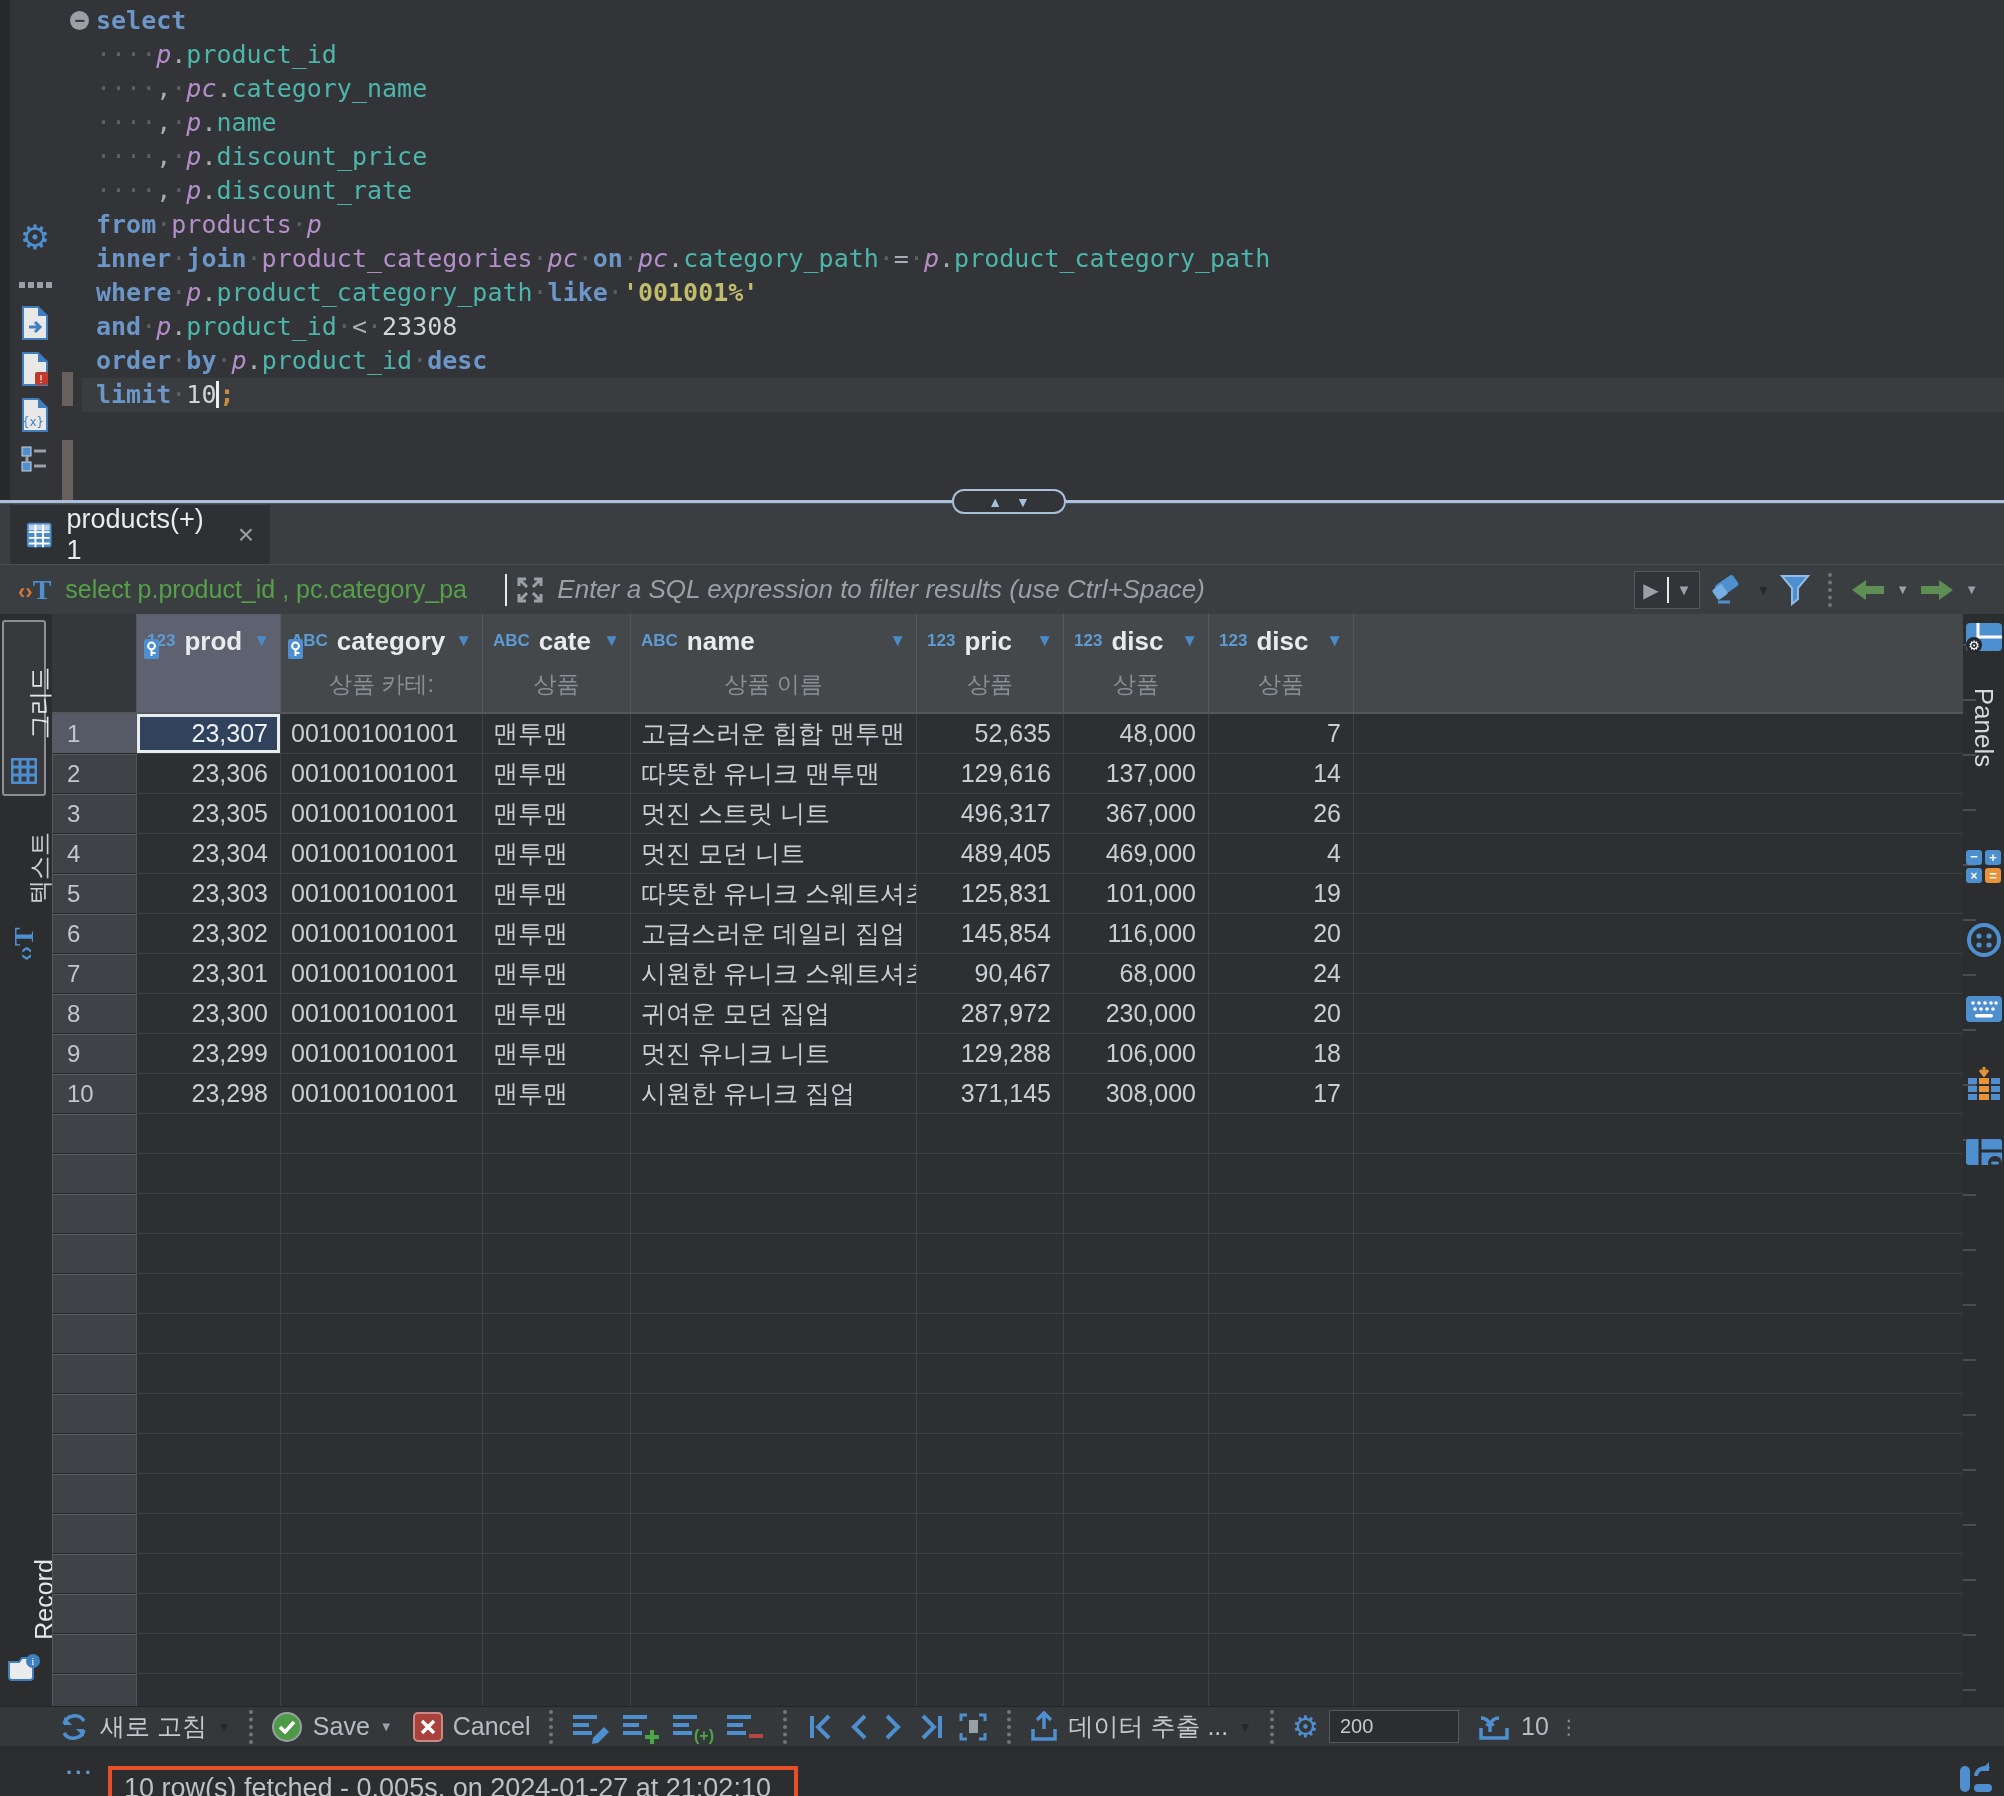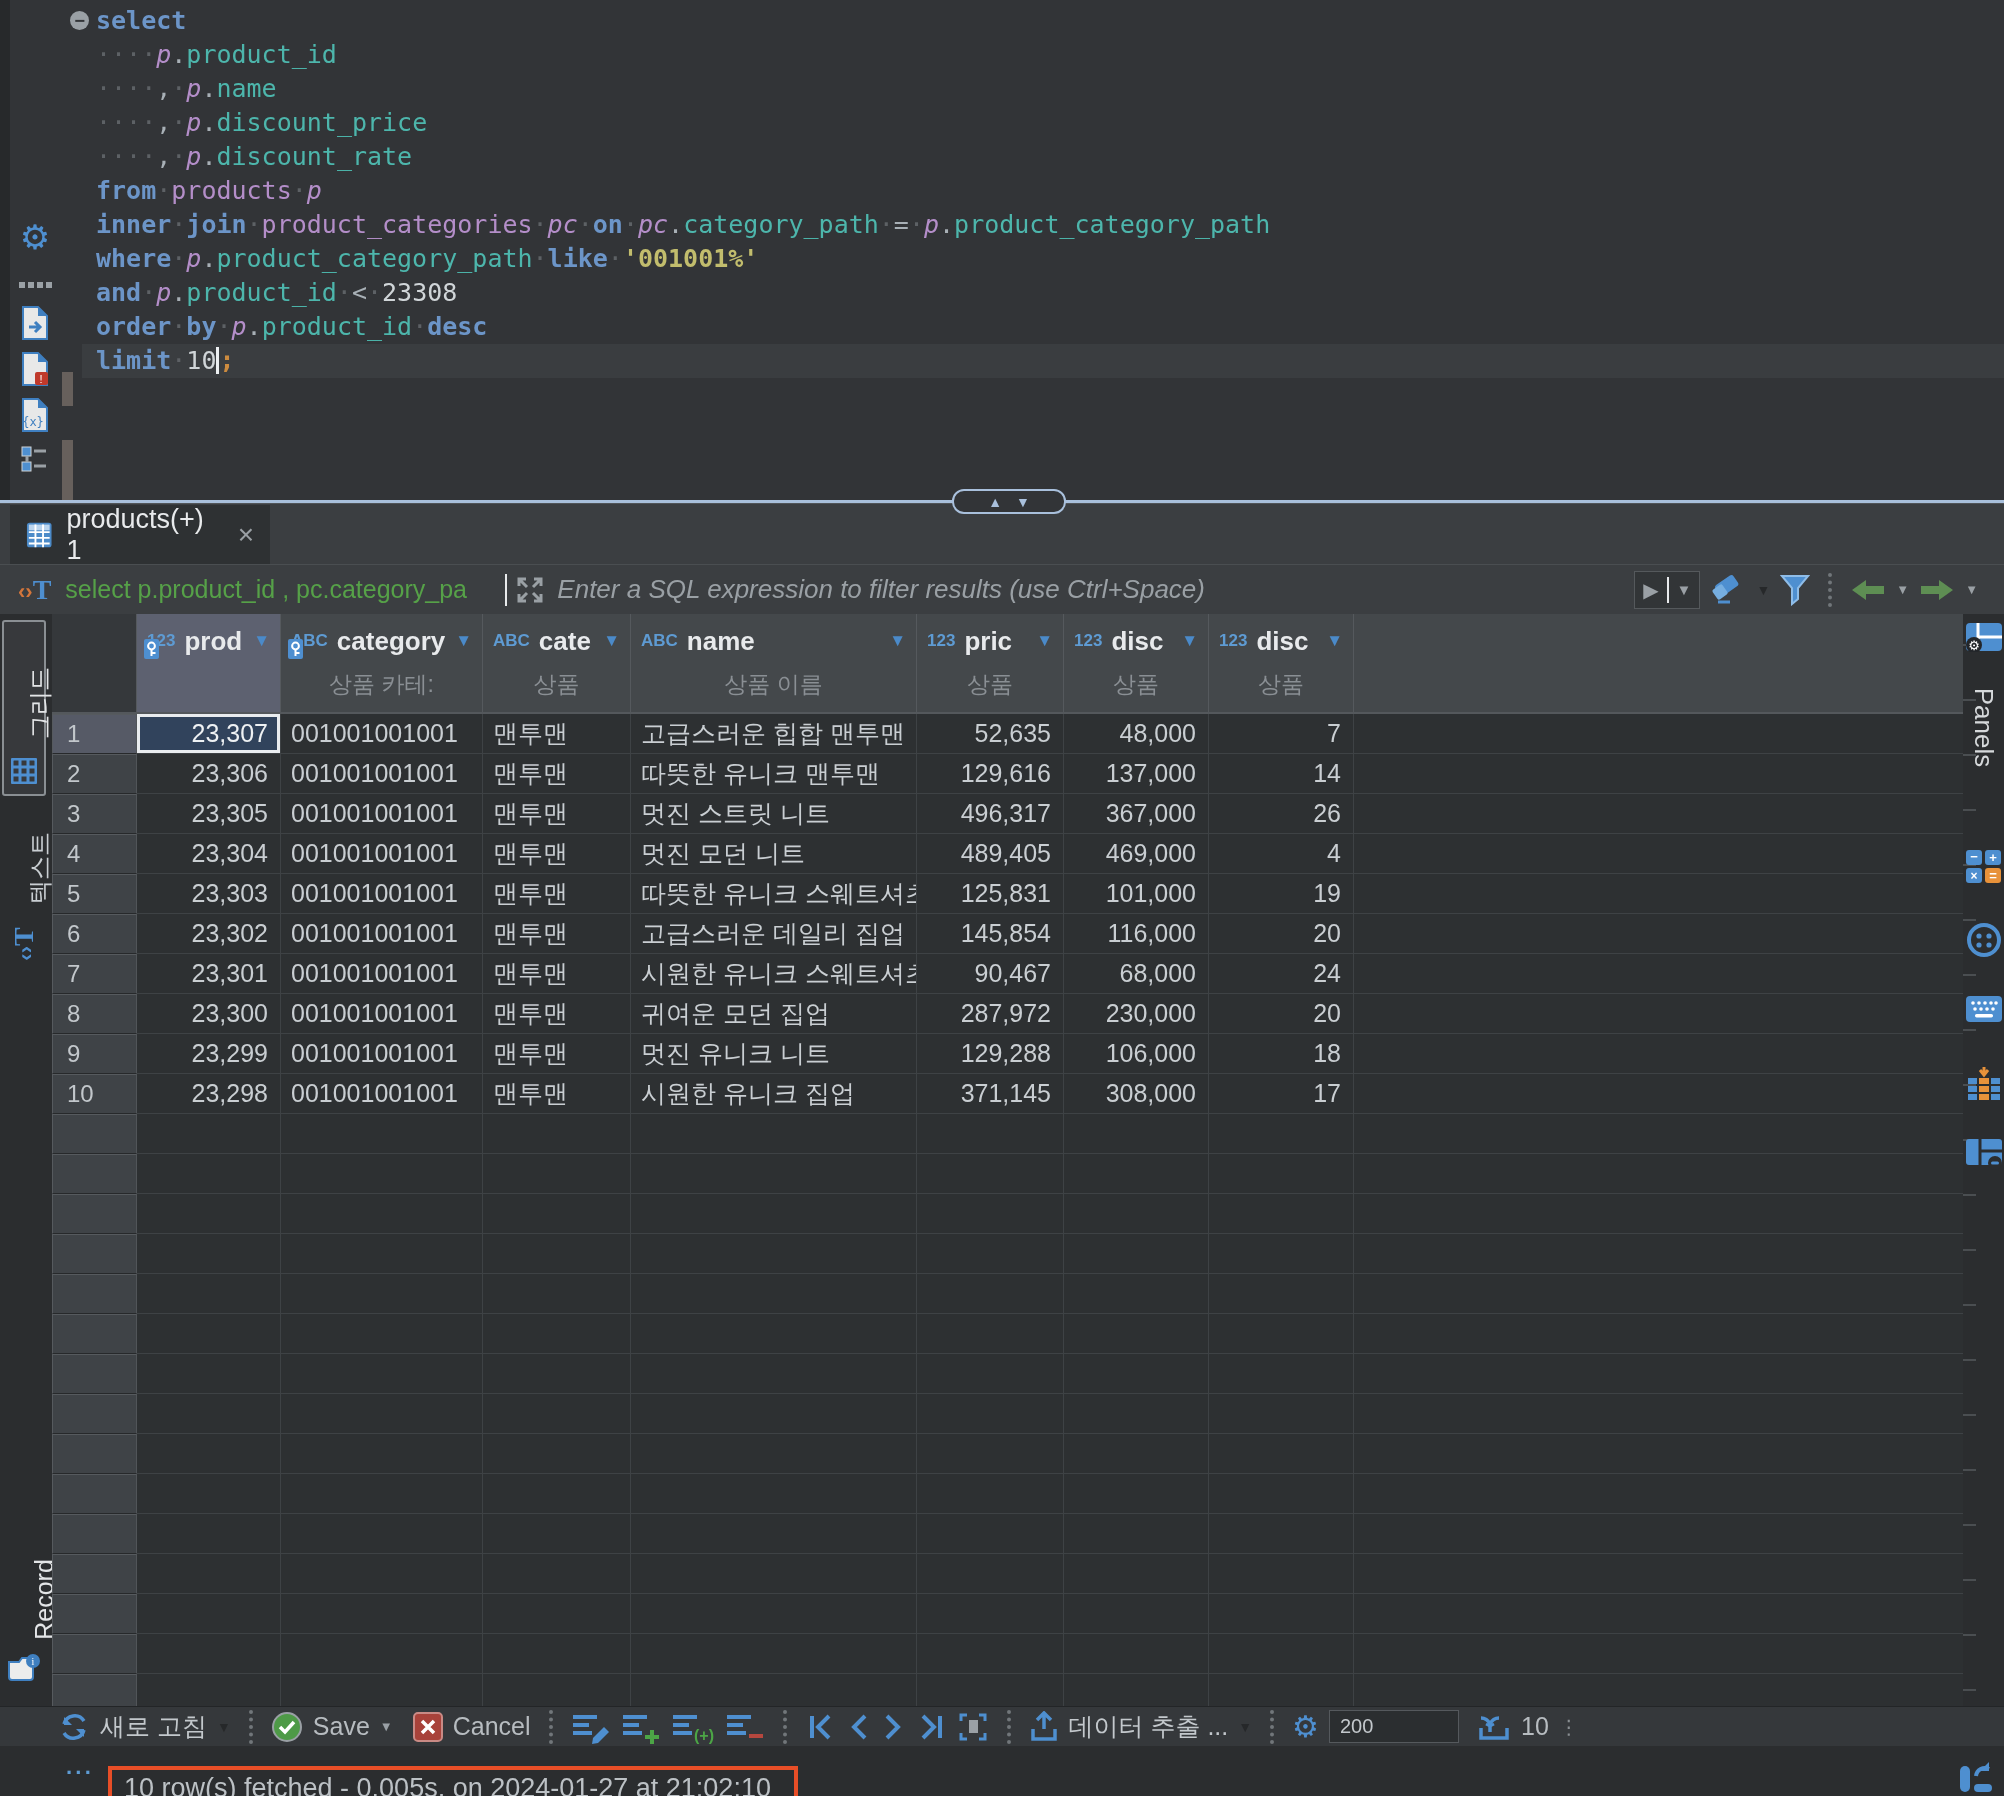--- a/index.html
+++ b/index.html
@@ -172,20 +172,21 @@
             <rect x="3" y="19" width="9" height="9" fill="#4e8fd0" stroke="#cfd4d7"></rect>
             <path d="M15 23 h12 M8 13 v6" stroke="#9aa0a5" stroke-width="3"></path>
           </svg>
       </div>
     </div>
     <div class="cbar" style="top:372px;height:34px"></div>
     <div class="cbar" style="top:440px;height:62px"></div>
     <div class="code-wrap">
         <div class="code-line"><span class="fold">−</span><span class="tk-kw">select</span></div>
         <div class="code-line"><span class="tk-ws">····</span><span class="tk-alias">p</span><span class="tk-punc">.</span><span class="tk-col">product_id</span></div>
+        <div class="code-line"><span class="tk-ws">····</span><span class="tk-punc">,</span><span class="tk-ws">·</span><span class="tk-alias">pc</span><span class="tk-punc">.</span><span class="tk-col">category_name</span></div>
         <div class="code-line"><span class="tk-ws">····</span><span class="tk-punc">,</span><span class="tk-ws">·</span><span class="tk-alias">p</span><span class="tk-punc">.</span><span class="tk-col">name</span></div>
         <div class="code-line"><span class="tk-ws">····</span><span class="tk-punc">,</span><span class="tk-ws">·</span><span class="tk-alias">p</span><span class="tk-punc">.</span><span class="tk-col">discount_price</span></div>
         <div class="code-line"><span class="tk-ws">····</span><span class="tk-punc">,</span><span class="tk-ws">·</span><span class="tk-alias">p</span><span class="tk-punc">.</span><span class="tk-col">discount_rate</span></div>
         <div class="code-line"><span class="tk-kw">from</span><span class="tk-ws">·</span><span class="tk-table">products</span><span class="tk-ws">·</span><span class="tk-alias">p</span></div>
         <div class="code-line"><span class="tk-kw">inner</span><span class="tk-ws">·</span><span class="tk-kw">join</span><span class="tk-ws">·</span><span class="tk-table">product_categories</span><span class="tk-ws">·</span><span class="tk-alias">pc</span><span class="tk-ws">·</span><span class="tk-kw">on</span><span class="tk-ws">·</span><span class="tk-alias">pc</span><span class="tk-punc">.</span><span class="tk-col">category_path</span><span class="tk-ws">·</span><span class="tk-op">=</span><span class="tk-ws">·</span><span class="tk-alias">p</span><span class="tk-punc">.</span><span class="tk-col">product_category_path</span></div>
         <div class="code-line"><span class="tk-kw">where</span><span class="tk-ws">·</span><span class="tk-alias">p</span><span class="tk-punc">.</span><span class="tk-col">product_category_path</span><span class="tk-ws">·</span><span class="tk-kw">like</span><span class="tk-ws">·</span><span class="tk-str">'001001%'</span></div>
         <div class="code-line"><span class="tk-kw">and</span><span class="tk-ws">·</span><span class="tk-alias">p</span><span class="tk-punc">.</span><span class="tk-col">product_id</span><span class="tk-ws">·</span><span class="tk-op">&lt;</span><span class="tk-ws">·</span><span class="tk-num">23308</span></div>
         <div class="code-line"><span class="tk-kw">order</span><span class="tk-ws">·</span><span class="tk-kw">by</span><span class="tk-ws">·</span><span class="tk-alias">p</span><span class="tk-punc">.</span><span class="tk-col">product_id</span><span class="tk-ws">·</span><span class="tk-kw">desc</span></div>
         <div class="code-line current"><span class="tk-kw">limit</span><span class="tk-ws">·</span><span class="tk-num">10</span><span class="tk-cursor"></span><span class="tk-semi">;</span></div>
       </div>

